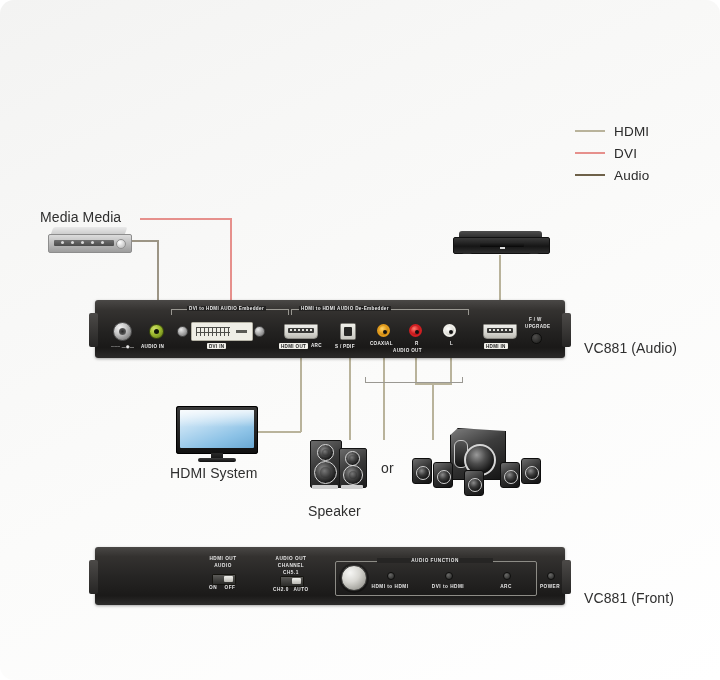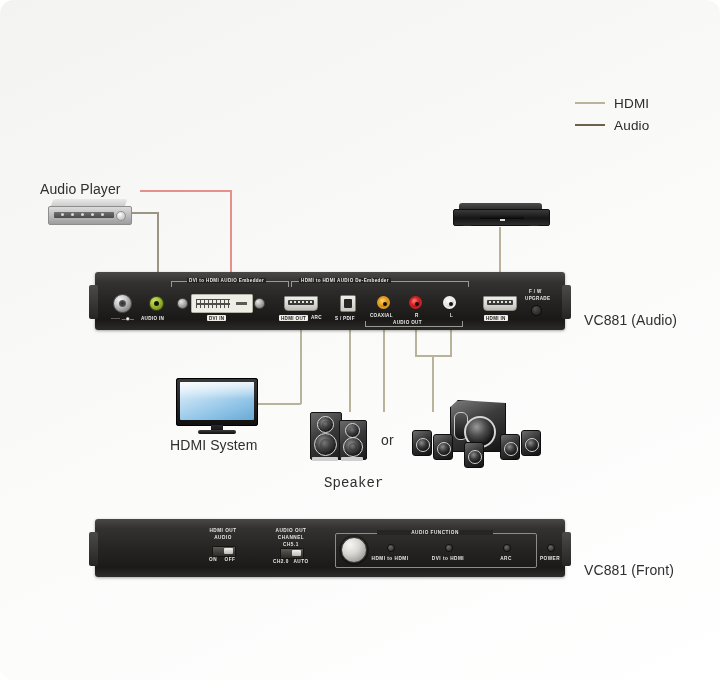--- a/index.html
+++ b/index.html
@@ -8,21 +8,21 @@
     background:#ffffff;
     font-family:"Liberation Sans", sans-serif;
     overflow:hidden;
   }
   #stage{
     position:relative;width:720px;height:680px;
     background:linear-gradient(155deg,#f3f3f2 0%,#f7f7f6 25%,#fbfbfa 55%,#ffffff 100%);
     border-radius:14px;
     overflow:hidden;
   }
-  .abs{position:absolute;}
+  .abs{position:absolute;margin-top:28px;}
 
   
   #legend{left:575px;top:92px;width:130px;}
   .leg-row{display:flex;align-items:center;height:22px;}
   .leg-line{width:30px;height:2px;margin-right:9px;flex:none;}
   .leg-label{font-size:13.5px;color:#2b2b2b;letter-spacing:.2px;}
 
   
   .cap{font-size:14px;color:#2f2f2f;white-space:nowrap;letter-spacing:.1px;}
 
@@ -173,20 +173,24 @@
 <body>
 
 <div id="stage">
 
   <div class="abs" id="legend">
     <div class="leg-row">
       <span class="leg-line" style="background:#b9b39b"></span>
       <span class="leg-label">HDMI</span>
     </div>
     <div class="leg-row">
+      <span class="leg-line" style="background:#e6908c"></span>
+      <span class="leg-label">DVI</span>
+    </div>
+    <div class="leg-row">
       <span class="leg-line" style="background:#6e6149"></span>
       <span class="leg-label">Audio</span>
     </div>
   </div>
 
   <div class="abs ln ln-h ln-dvi" style="left:140px;top:190px;width:92px;"></div>
   <div class="abs ln ln-v ln-dvi" style="left:230px;top:190px;height:82px;"></div>
 
   <div class="abs ln ln-h" style="left:128px;top:212px;width:30px;background:#9c9585;"></div>
   <div class="abs ln ln-v" style="left:157px;top:212px;height:60px;background:#9c9585;"></div>
@@ -198,21 +202,21 @@
 
   <div class="abs ln ln-v" style="left:349px;top:330px;height:82px;"></div>
 
   <div class="abs ln ln-v" style="left:383px;top:330px;height:82px;"></div>
 
   <div class="abs ln ln-v" style="left:415px;top:330px;height:26px;"></div>
   <div class="abs ln ln-v" style="left:450px;top:330px;height:26px;"></div>
   <div class="abs ln ln-h" style="left:415px;top:355px;width:37px;"></div>
   <div class="abs ln ln-v" style="left:432px;top:355px;height:57px;"></div>
 
-  <div class="abs cap" style="left:40px;top:181px;">Audio Player</div>
+  <div class="abs cap" style="left:40px;top:181px;">Media Media</div>
   <div class="abs" id="mediaplayer">
     <div class="mp-top"></div>
     <div class="mp-body">
       <div class="mp-strip"></div>
       <div class="mp-dot" style="left:12px;"></div>
       <div class="mp-dot" style="left:22px;"></div>
       <div class="mp-dot" style="left:32px;"></div>
       <div class="mp-dot" style="left:42px;"></div>
       <div class="mp-dot" style="left:52px;"></div>
       <div class="mp-knob"></div>
@@ -297,21 +301,21 @@
   <div class="abs" id="spk">
     <div class="spk-box" style="left:0;top:4px;width:30px;height:46px;"></div>
     <div class="cone" style="left:7px;top:8px;width:15px;height:15px;"></div>
     <div class="cone" style="left:4px;top:25px;width:21px;height:21px;"></div>
     <div class="spk-box" style="left:29px;top:12px;width:26px;height:38px;"></div>
     <div class="cone" style="left:35px;top:15px;width:13px;height:13px;"></div>
     <div class="cone" style="left:33px;top:29px;width:18px;height:18px;"></div>
     <div class="spk-foot" style="left:2px;top:49px;width:26px;"></div>
     <div class="spk-foot" style="left:31px;top:49px;width:22px;"></div>
   </div>
-  <div class="abs cap" style="left:324px;top:475px;font-family:Liberation Mono, monospace;">Speaker</div>
+  <div class="abs cap" style="left:308px;top:475px;">Speaker</div>
 
   <div class="abs cap" style="left:381px;top:432px;">or</div>
 
   <div class="abs" id="hts">
     <div class="sub"></div>
     <div class="sub-port"></div>
     <div class="sub-cone"></div>
     <div class="sat" style="left:4px;top:38px;">
         <div class="sat-c"></div>
       </div>

